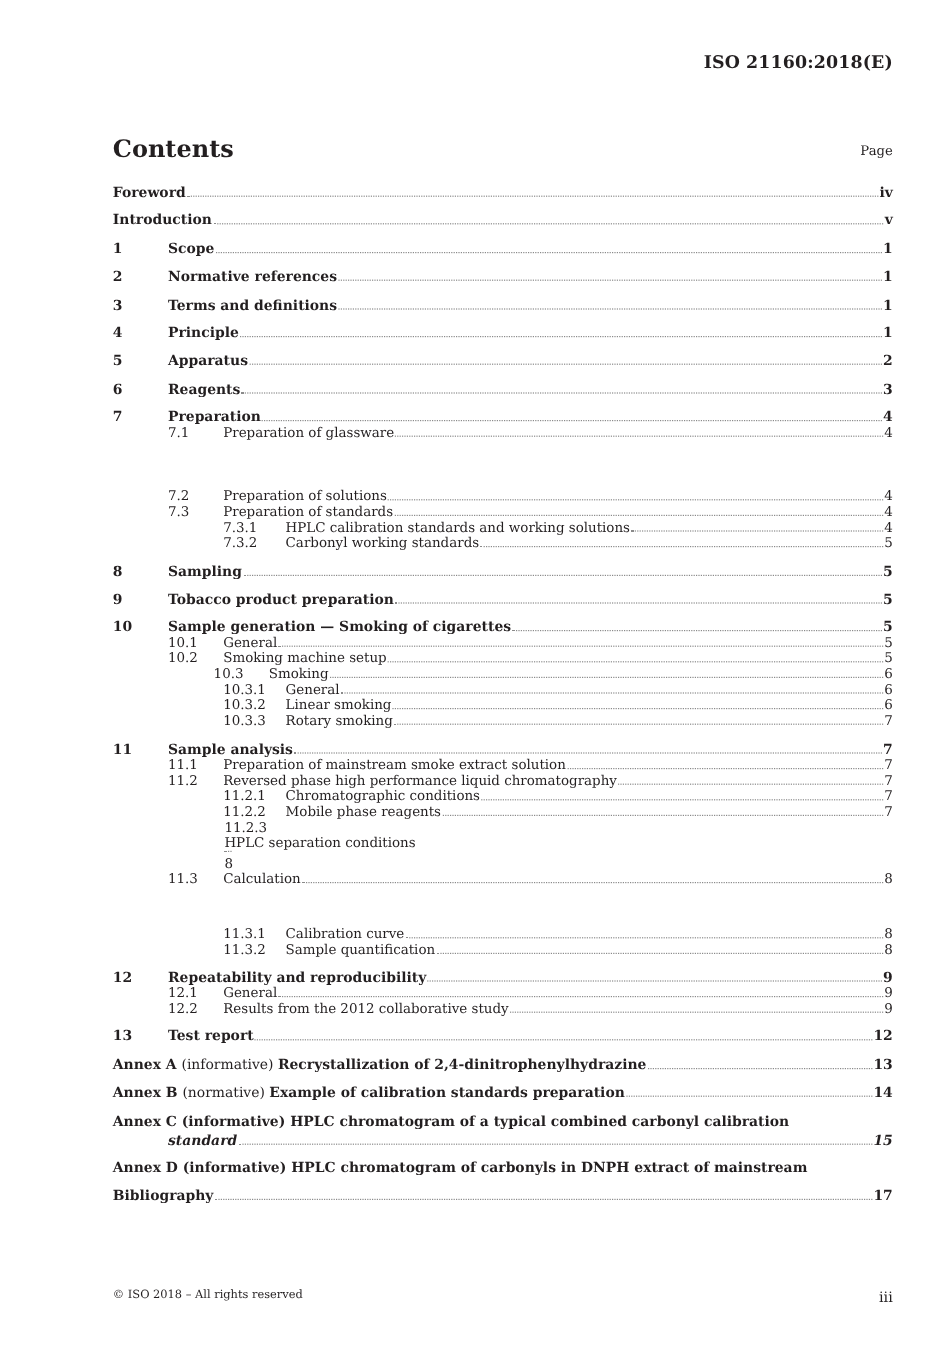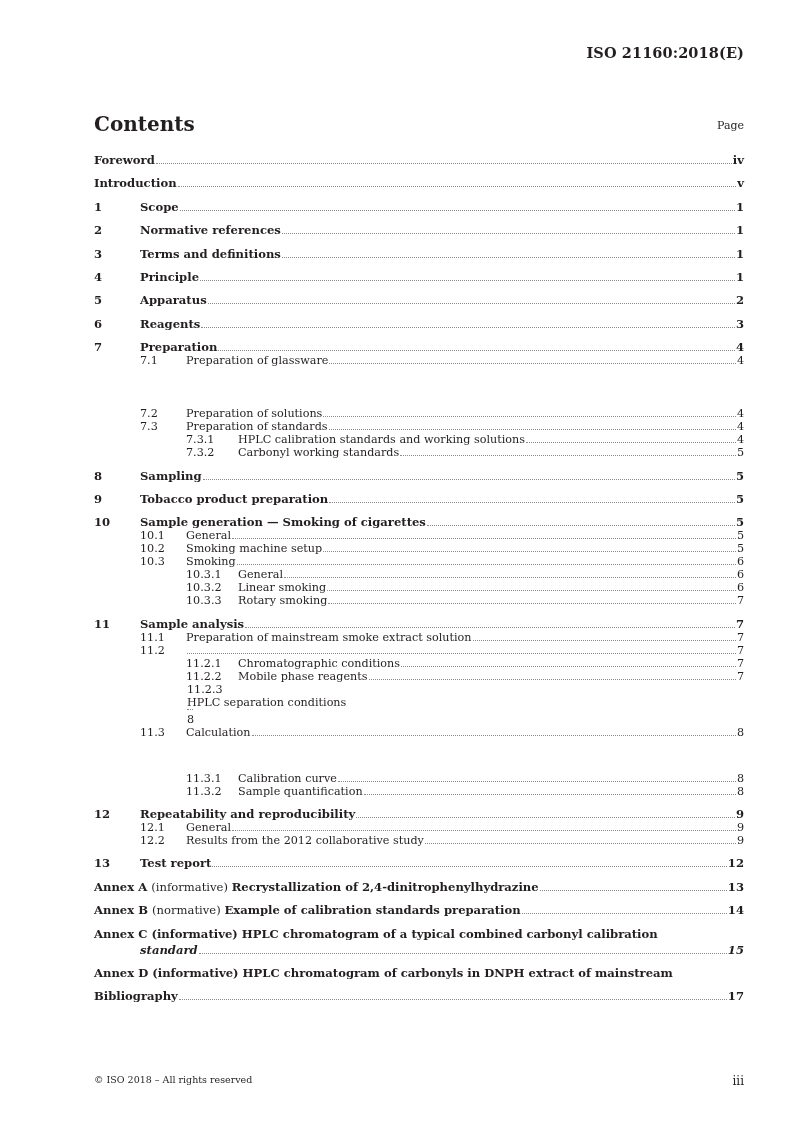--- a/index.html
+++ b/index.html
@@ -137,21 +137,21 @@
       <span class="leader"></span>
       <span class="pg">5</span>
     </div>
     <div class="row" style="padding-left: 46px;">
       <span class="num" style="width: 46px;">10.2</span>
       <span class="title">Smoking machine setup</span>
       <span class="leader"></span>
       <span class="pg">5</span>
     </div>
     <div class="row" style="padding-left: 46px;">
-      <span class="num" style="width: 46px;">10.3</span>
+      <span class="num" style="width: 46px; margin-left: 38px;">10.3</span>
       <span class="title">Smoking</span>
       <span class="leader"></span>
       <span class="pg">6</span>
     </div>
     <div class="row" style="padding-left: 92px;">
       <span class="num" style="width: 52px;">10.3.1</span>
       <span class="title">General</span>
       <span class="leader"></span>
       <span class="pg">6</span>
     </div>
@@ -174,20 +174,21 @@
       <span class="pg">7</span>
     </div>
     <div class="row" style="padding-left: 46px;">
       <span class="num" style="width: 46px;">11.1</span>
       <span class="title">Preparation of mainstream smoke extract solution</span>
       <span class="leader"></span>
       <span class="pg">7</span>
     </div>
     <div class="row" style="padding-left: 46px;">
       <span class="num" style="width: 46px;">11.2</span>
+      <span class="title">Reversed phase high performance liquid chromatography</span>
       <span class="leader"></span>
       <span class="pg">7</span>
     </div>
     <div class="row" style="padding-left: 92px;">
       <span class="num" style="width: 52px;">11.2.1</span>
       <span class="title">Chromatographic conditions</span>
       <span class="leader"></span>
       <span class="pg">7</span>
     </div>
     <div class="row" style="padding-left: 92px;">

